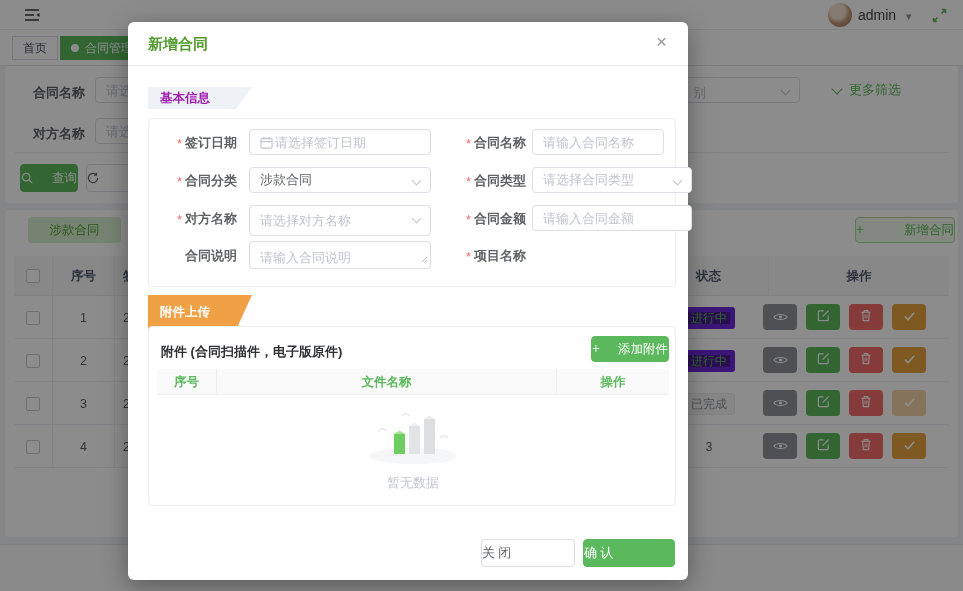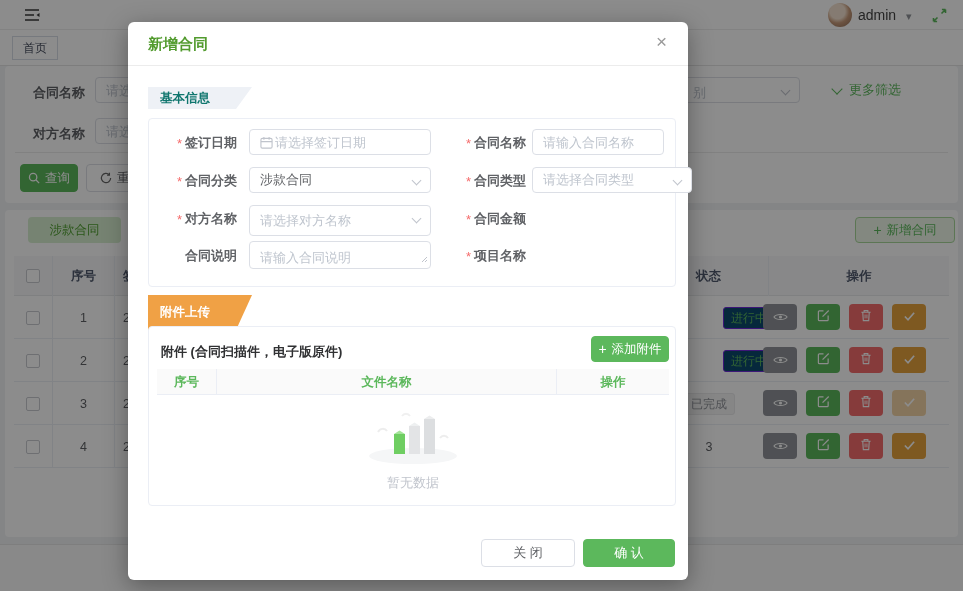--- a/index.html
+++ b/index.html
@@ -11,40 +11,40 @@
   .lbl{font-size:13px;font-weight:bold;color:#606266;}
   .ipt{background:#fff;border:1px solid #dcdfe6;border-radius:4px;box-sizing:border-box;
        font-size:13px;color:#606266;display:flex;align-items:center;padding:0 10px;}
   .ph{color:#bfc5ce;}
   input.raw{width:100%;height:100%;border:none;outline:none;background:transparent;
        font-size:13px;color:#606266;font-family:inherit;padding:0;}
   input.raw::placeholder{color:#bfc5ce;}
   .chev{width:7px;height:7px;border:solid #c0c4cc;border-width:0 1.5px 1.5px 0;
         transform:rotate(45deg);display:inline-block;}
   .chev.green{border-color:#5cb85c;}
-  .btn{display:flex;align-items:center;justify-content:center;border-radius:4px;
-       font-size:12.5px;box-sizing:border-box;cursor:pointer;}
+  .btn{display:flex;align-items:center;justify-content:space-between;border-radius:4px;
+       font-size:12.5px;box-sizing:border-box;cursor:pointer;font-family:Liberation Serif, serif;}
   .btn.green{background:#5cb85c;color:#fff;border:1px solid #5cb85c;}
   .btn.plain{background:#fff;color:#606266;border:1px solid #dcdfe6;}
   .btn.ghost{background:#eef8e9;color:#5cb85c;border:1px solid #a8d89a;}
   .miniicon{display:inline-flex;margin-right:5px;}
   .overlay{position:absolute;left:0;top:0;width:963px;height:591px;background:rgba(0,0,0,0.45);}
   .modal{position:absolute;left:128px;top:22px;width:560px;height:558px;background:#fff;
          border-radius:6px;box-shadow:0 6px 24px rgba(0,0,0,.35);}
   .ribbon{display:flex;align-items:center;padding-left:12px;font-size:12.5px;font-weight:bold;
           clip-path:polygon(0 0,100% 0,calc(100% - 16px) 100%,0 100%);}
-  .ribbon.gray{background:#eef1f6;color:#0f766e;}
+  .ribbon.gray{background:#eef1f6;color:#a21caf;}
   .ribbon.orange{background:#f0a145;color:#fff;}
   .panel{border:1px solid #ebeef5;border-radius:4px;background:#fff;}
   .fld-label{display:flex;justify-content:flex-end;align-items:center;font-size:13px;
              font-weight:bold;color:#606266;}
   .req{color:#f56c6c;margin-right:3px;font-weight:normal;}
   .tag{display:flex;align-items:center;justify-content:center;font-size:12px;border-radius:3px;
        box-sizing:border-box;}
-  .tag.greenish{background:#0c4a6e;border:1px solid #6d28d9;color:#5cb85c;margin-left:40px;}
+  .tag.greenish{background:#4c1d95;border:5px solid #6d28d9;color:#5cb85c;}
   .tag.grayish{background:#f4f4f5;border:1px solid #e9e9eb;color:#909399;}
   .actbtn{width:34px;height:26px;border-radius:4px;display:flex;align-items:center;
           justify-content:center;}
   .cell{display:flex;align-items:center;justify-content:center;font-size:12.5px;color:#606266;}
   .chk{width:14px;height:14px;border:1px solid #c8cbd0;border-radius:2px;background:#fff;
        box-sizing:border-box;}
   .hdr-txt{font-size:12.5px;font-weight:bold;color:#515a6e;}
 </style>
 </head>
 <body>
@@ -74,20 +74,25 @@
         </g>
       </svg>
     </span>
   </div>
 
   <div class="abs" style="left:0;top:30px;width:963px;height:36px;background:#fff;border-bottom:1px solid #e4e4e4;">
     <span class="abs" style="left:12px;top:6px;height:24px;padding:0 10px;display:flex;align-items:center;
                  background:#fff;border:1px solid #d8dce5;font-size:12px;color:#495060;">
         <span>首页</span>
       </span>
+    <span class="abs" style="left:60px;top:6px;height:24px;padding:0 10px;display:flex;align-items:center;gap:6px;
+                 background:#5cb85c;border:1px solid #5cb85c;font-size:12px;color:#fff;width:96px;">
+      <span style="width:8px;height:8px;border-radius:50%;background:#fff;"></span>
+      <span>合同管理</span>
+    </span>
   </div>
 
   <div class="abs card" style="left:5px;top:66px;width:953px;height:137px;">
     <span class="abs lbl" style="left:0;top:18px;width:80px;text-align:right;">合同名称</span>
     <div class="abs ipt" style="left:90px;top:11px;width:190px;height:26px;">
       <input class="raw" placeholder="请选择" style="">
     </div>
     <span class="abs lbl" style="left:0;top:59px;width:80px;text-align:right;">对方名称</span>
     <div class="abs ipt" style="left:90px;top:52px;width:190px;height:26px;">
       <input class="raw" placeholder="请选择" style="">
@@ -334,20 +339,23 @@
         <span class="req">*</span>
         <span>对方名称</span>
       </div>
       <div class="abs ipt" style="left:100px;top:86px;width:182px;height:31px;">
         <span class="ph">请选择对方名称</span>
         <span class="chev abs" style="right:10px;top:9px;"></span>
       </div>
       <div class="abs fld-label" style="left:290px;top:91px;width:87px;">
         <span class="req">*</span>
         <span>合同金额</span>
+      </div>
+      <div class="abs ipt" style="left:383px;top:86px;width:160px;height:26px;">
+        <input class="raw" placeholder="请输入合同金额" style="">
       </div>
 
       <div class="abs fld-label" style="left:6px;top:128px;width:82px;">
         <span>合同说明</span>
       </div>
       <div class="abs ipt" style="left:100px;top:122px;width:182px;height:28px;align-items:flex-start;padding-top:5px;">
         <input class="raw" placeholder="请输入合同说明" style="">
         <span class="abs" style="right:2px;bottom:2px;">
           <svg width="7" height="7" viewBox="0 0 7 7">
               <path d="M6 1L1 6M6 4L4 6" stroke="#c0c4cc" stroke-width="1"></path>

